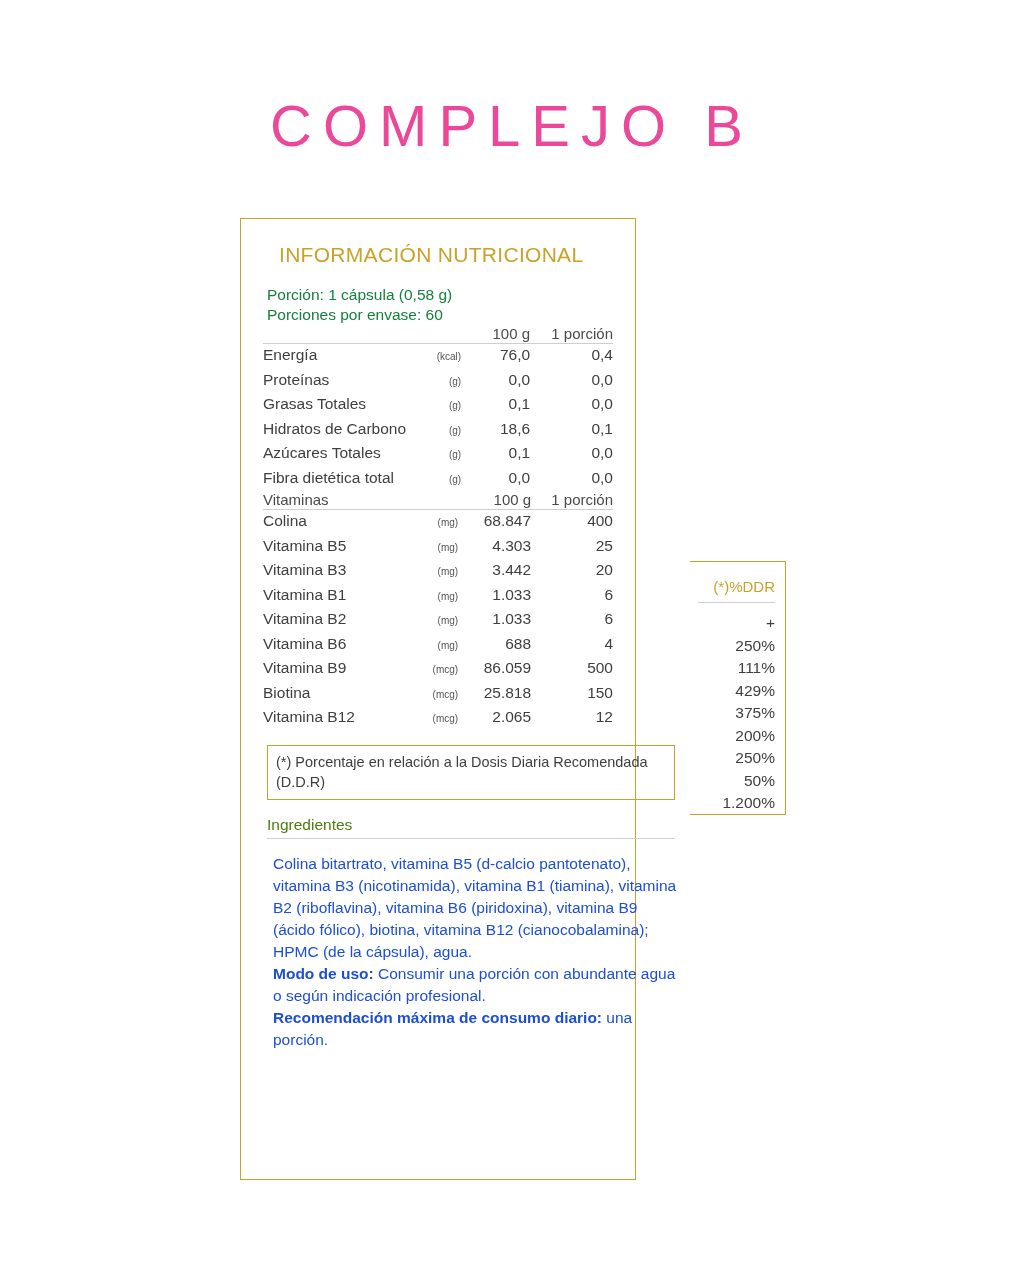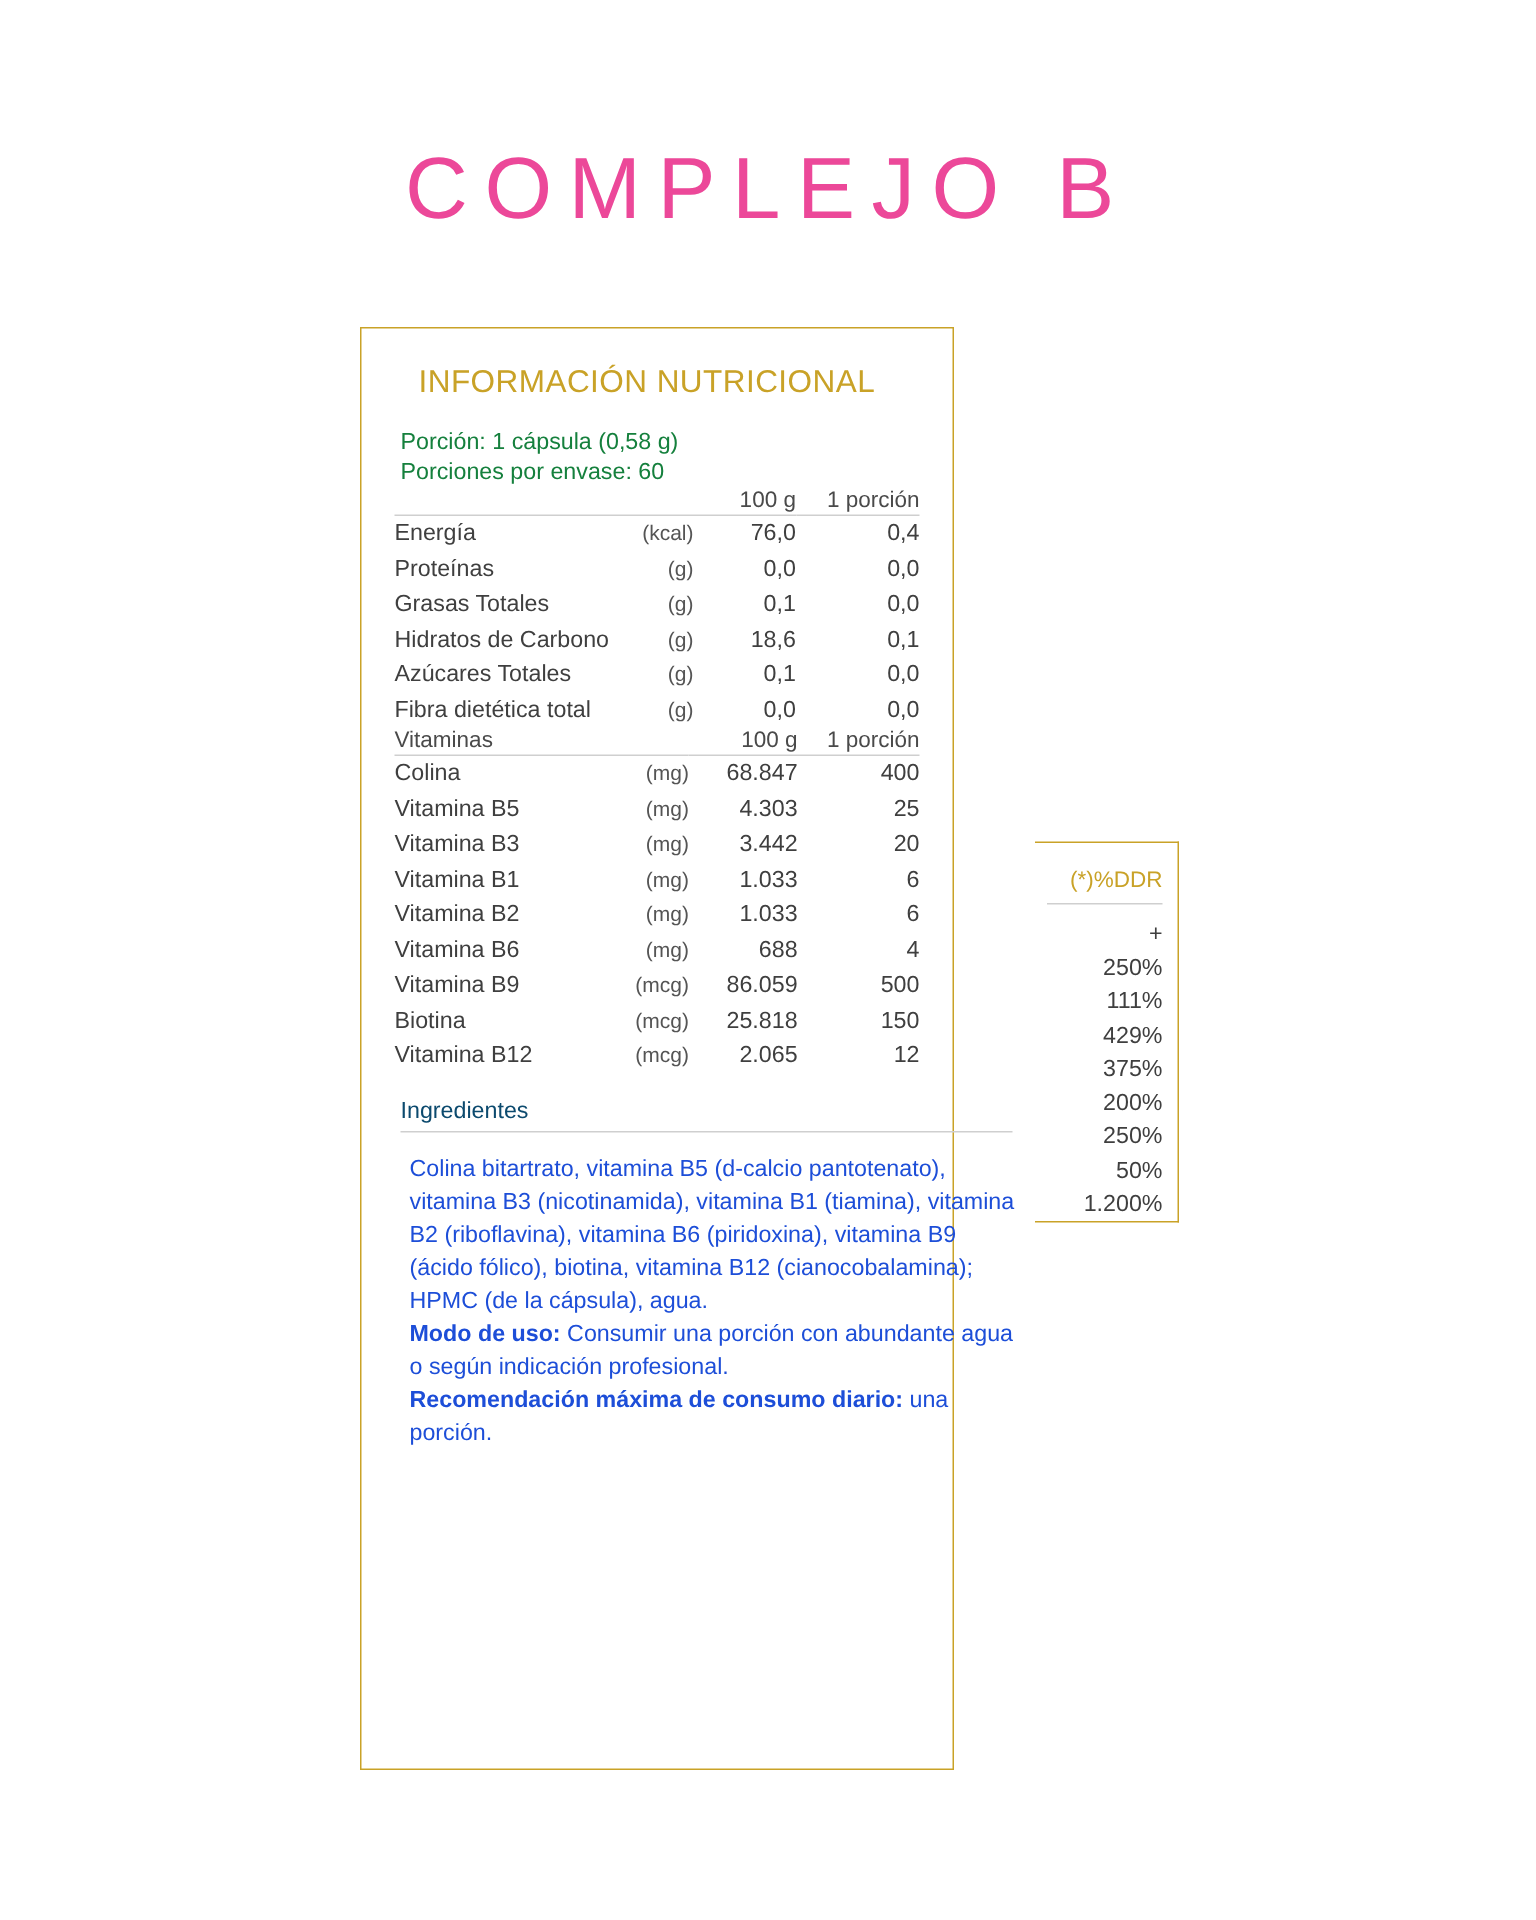--- a/index.html
+++ b/index.html
@@ -81,21 +81,21 @@
   }
   .hdr-row th.left-label {
     text-align: left;
     margin-left: 32px;
   }
   .rule {
     border-bottom: 1px solid #cfcfcf;
   }
 
   .col-name  { width: 178px; text-align: left; }
-  .col-unit  { width: 62px;  text-align: right; padding-right: 2px; font-size: 14px; color: #555; }
+  .col-unit  { width: 62px;  text-align: right; padding-right: 2px; font-size: 10px; color: #555; }
   .col-100   { width: 84px;  text-align: right; }
   .col-por   { width: 96px;  text-align: right; }
 
   td.col-name, td.col-100, td.col-por { line-height: 22.5px; }
   td.col-unit { line-height: 22.5px; }
 
   .first-data td { padding-top: 9px; }
 
   .vit-title {
     color: #c9a227;
@@ -141,21 +141,21 @@
     border: 1px solid #c9a227;
     box-sizing: border-box;
     padding: 6px 8px 7px 8px;
     font-size: 14.5px;
     line-height: 20px;
     color: #3f3f3f;
     width: 408px;
   }
 
   .ingr-title {
-    color: #0c4a6e;
+    color: #4d7c0f;
     font-size: 15.5px;
     margin: 16px 0 4px 4px;
   }
   .ingr-rule {
     border-bottom: 1px solid #cfcfcf;
     margin: 0 0 14px 4px;
     width: 408px;
   }
   .ingr-body {
     font-size: 15.5px;
@@ -292,20 +292,21 @@
       </tr>
       <tr>
         <td class="col-name">Vitamina B12</td>
         <td class="col-unit">(mcg)</td>
         <td class="col-100">2.065</td>
         <td class="col-por">12</td>
       </tr>
     </tbody>
       </table>
 
+    <div class="note-box">(*) Porcentaje en relación a la Dosis Diaria Recomendada (D.D.R)</div>
 
     <div class="ingr-title">Ingredientes</div>
     <div class="ingr-rule"></div>
 
     <div class="ingr-body">
       <span>Colina bitartrato, vitamina B5 (d-calcio pantotenato), vitamina B3 (nicotinamida), vitamina B1 (tiamina), vitamina B2 (riboflavina), vitamina B6 (piridoxina), vitamina B9 (ácido fólico), biotina, vitamina B12 (cianocobalamina); HPMC (de la cápsula), agua.</span>
       <br>
       <b>Modo de uso:</b><span> Consumir una porción con abundante agua o según indicación profesional.</span>
       <br>
       <b>Recomendación máxima de consumo diario:</b><span> una porción.</span>

